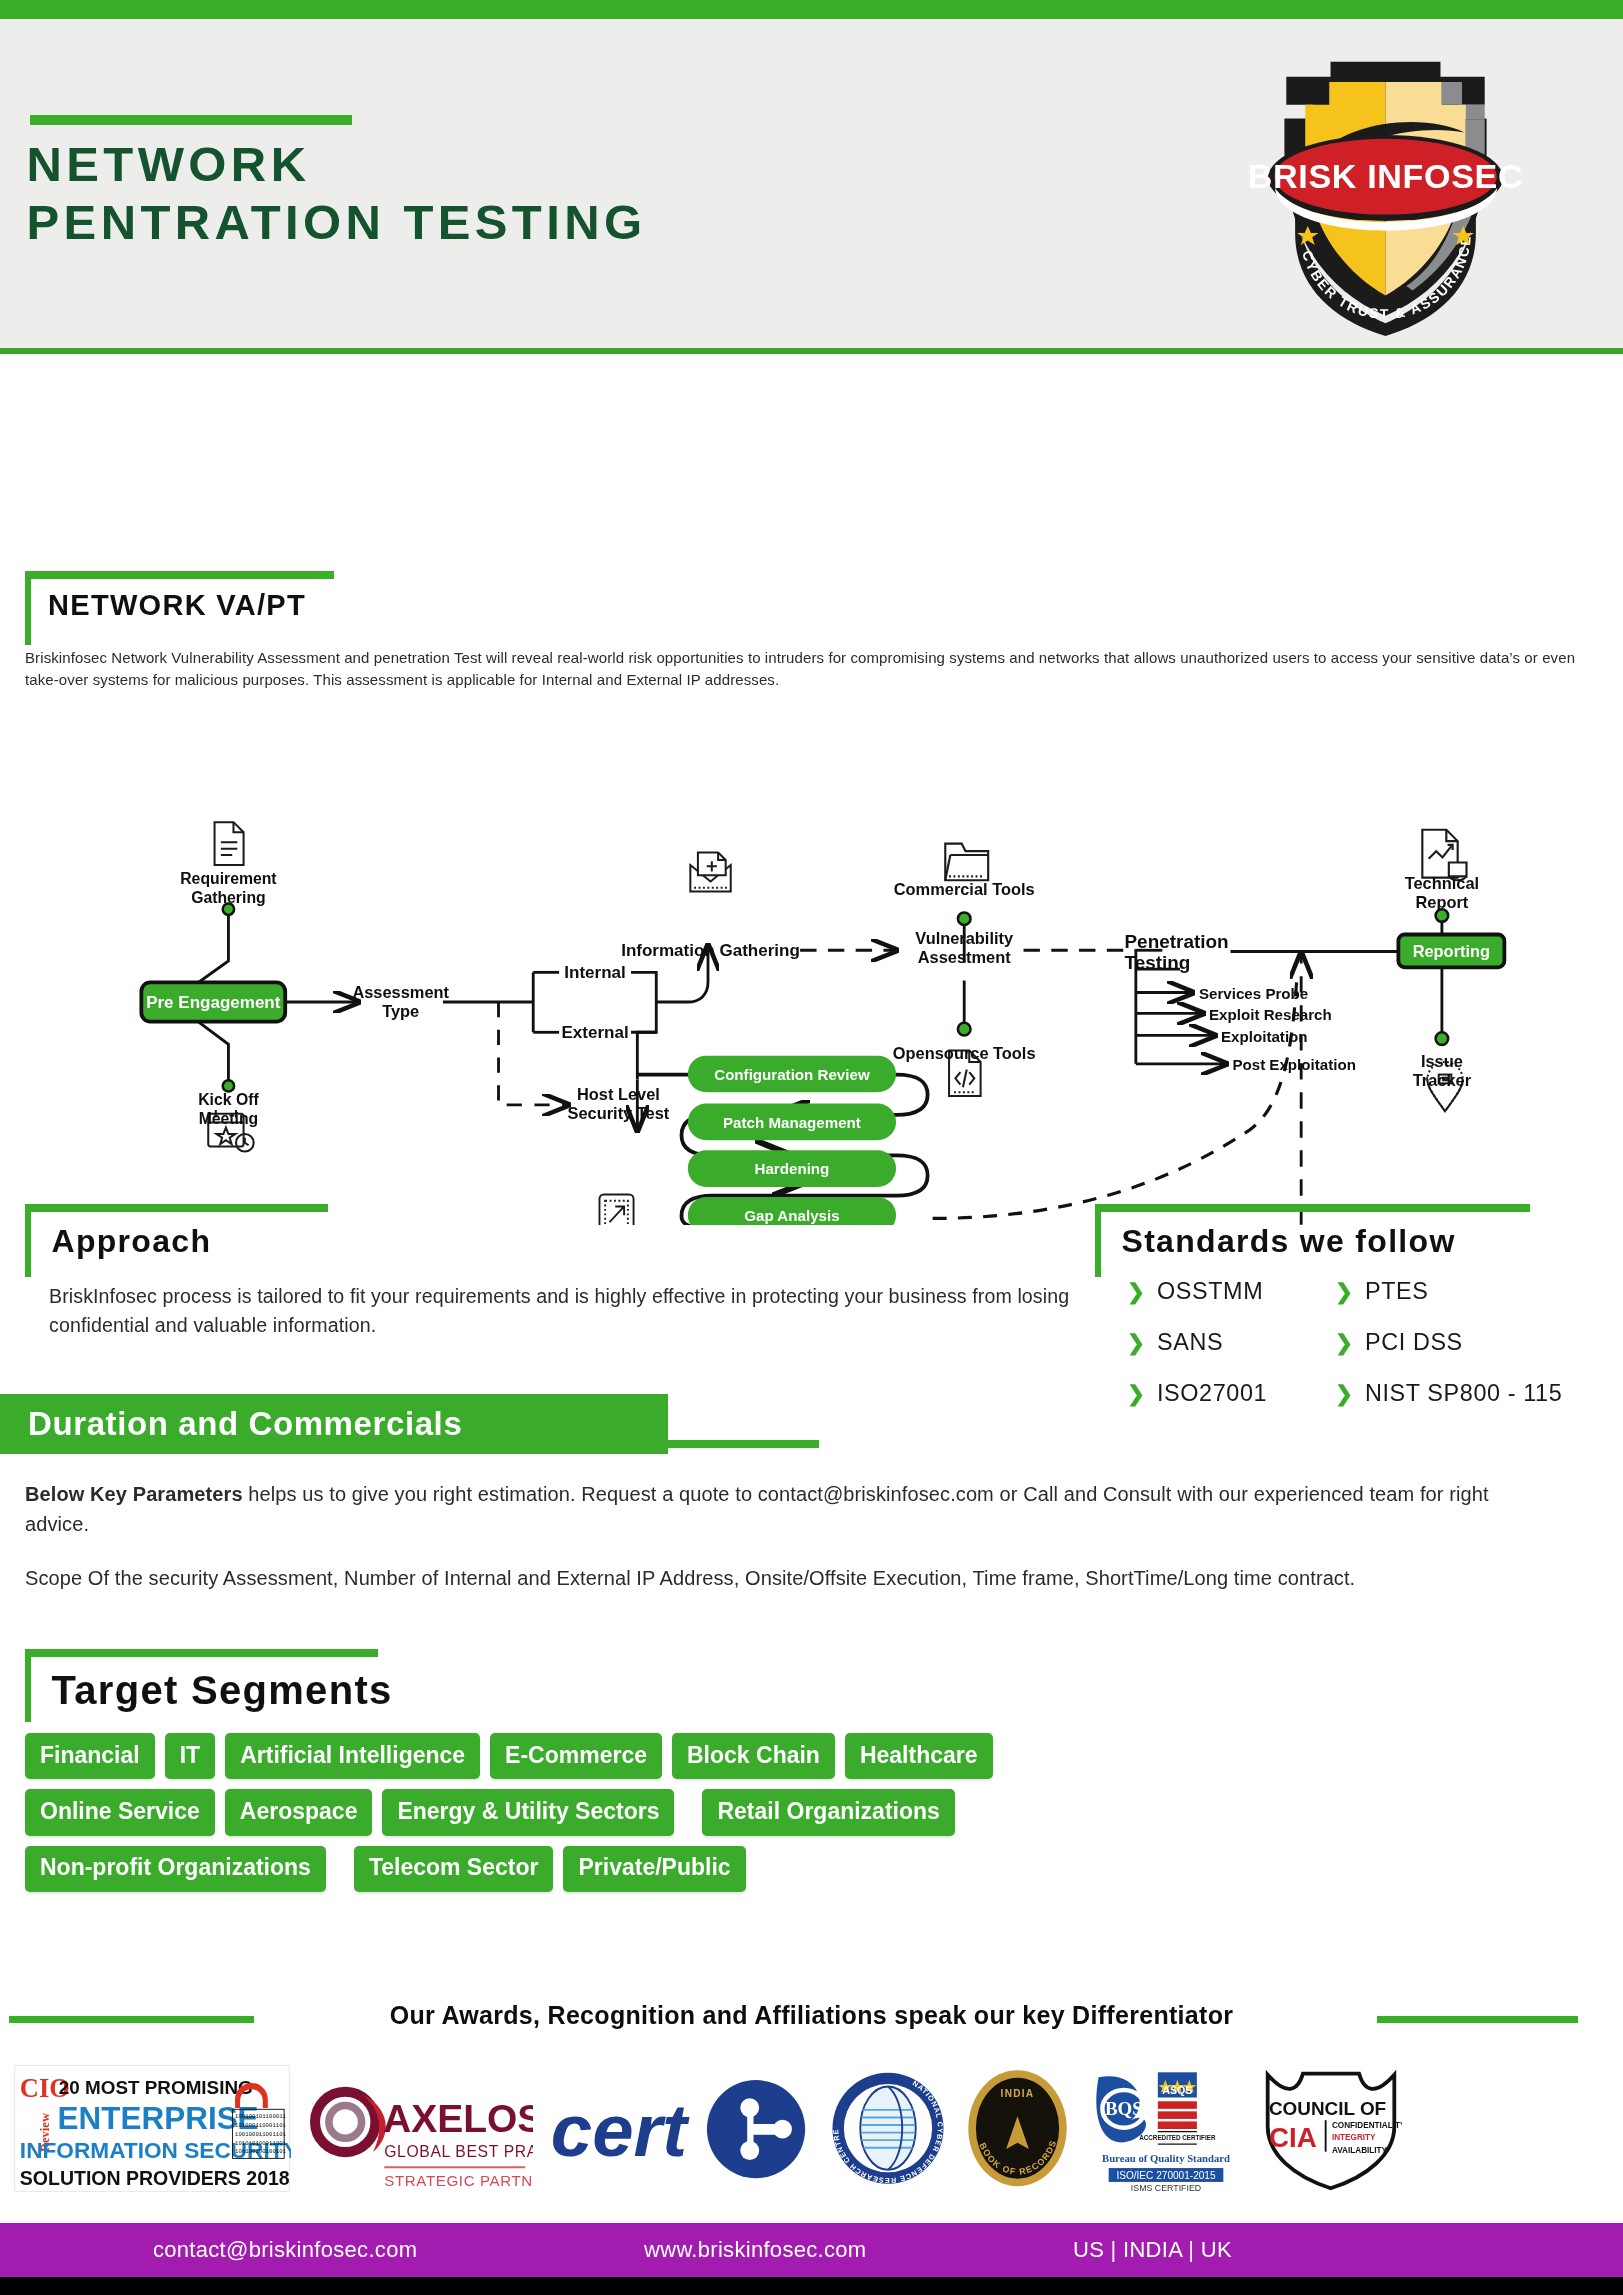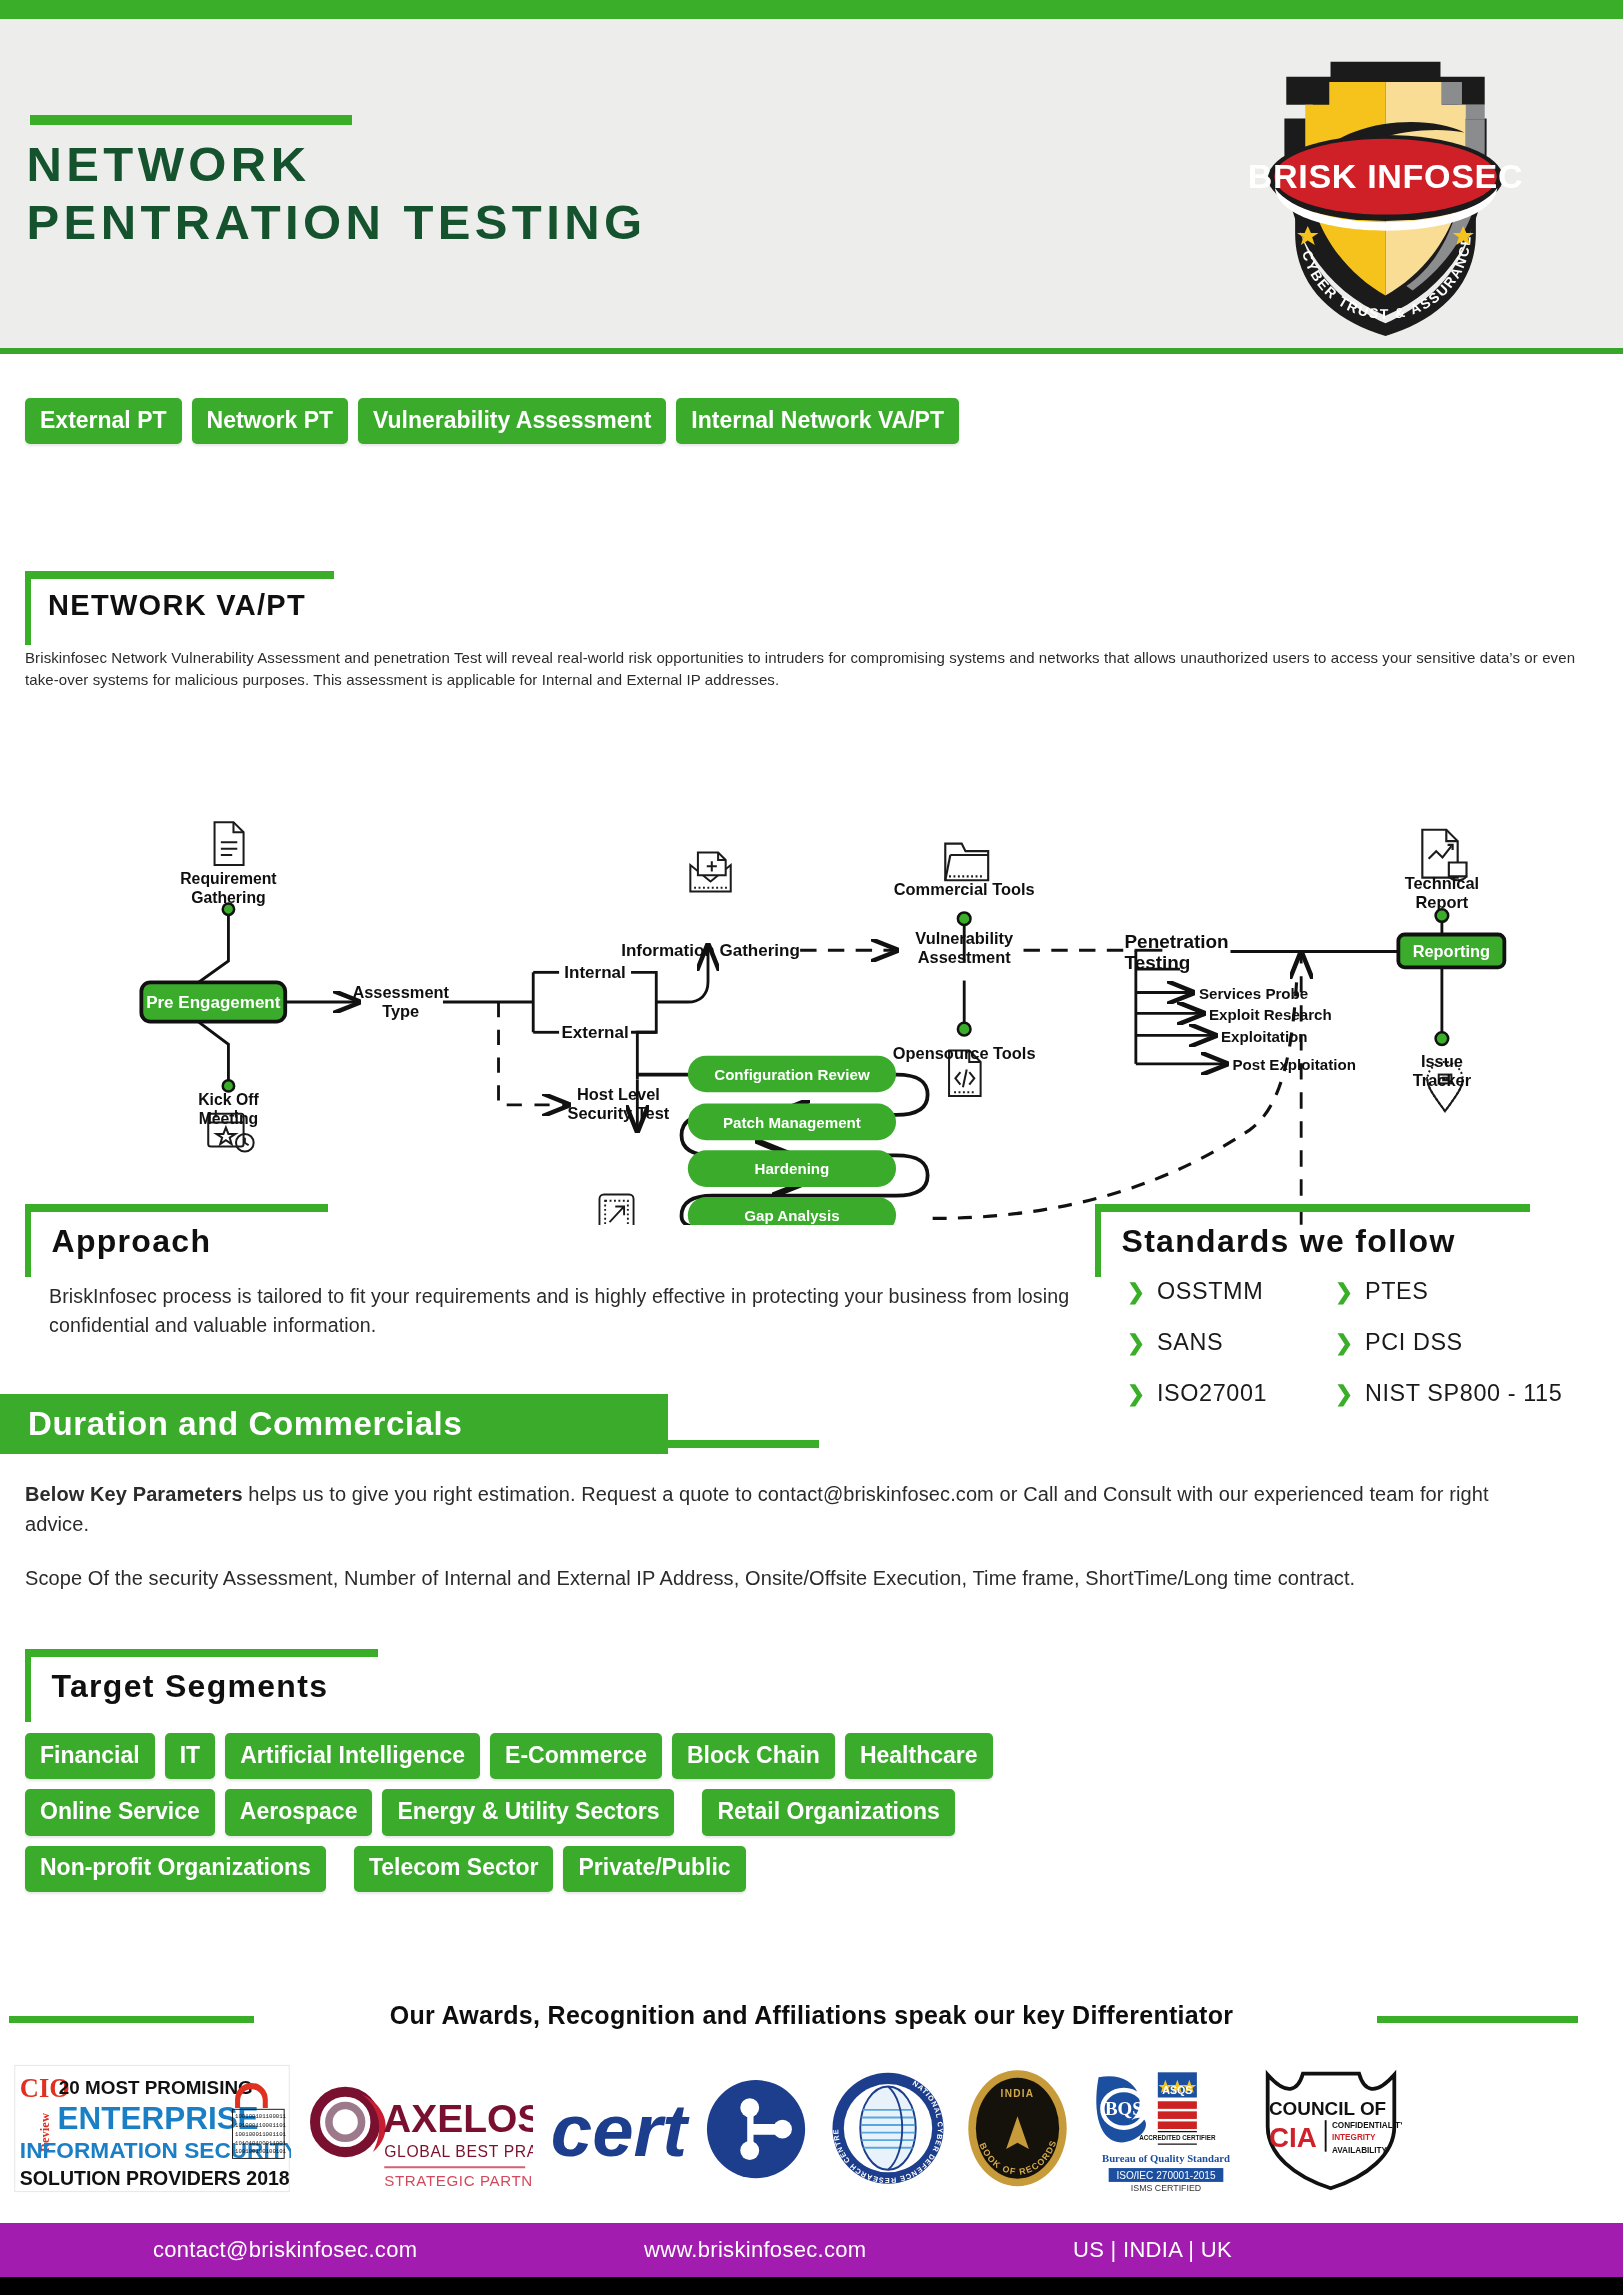--- a/index.html
+++ b/index.html
@@ -143,26 +143,20 @@
       <ellipse cx="235" cy="210" rx="176" ry="60" fill="#cf2027"></ellipse>
       <text x="235" y="228" text-anchor="middle" font-family="Liberation Sans, sans-serif" font-size="54" font-weight="bold" fill="#ffffff" letter-spacing="1">BRISK INFOSEC</text>
 
       <path d="M60 228 C110 300 360 300 412 228 C400 318 70 318 60 228 Z" fill="#ffffff"></path>
     </svg>
   </div>
 </div>
 <div class="header-rule"></div>
 
 <div class="svc-pills">
-  <div class="pill-row">
-    <div class="pill">External PT</div>
-    <div class="pill">Network PT</div>
-    <div class="pill">Vulnerability Assessment</div>
-    <div class="pill wide-gap">Internal Network VA/PT</div>
-  </div>
 </div>
 
 <div class="sec-bracket" style="left:25px; top:571px; width:328px; height:76px;">
   <div class="bar-top" style="width:309px;"></div>
   <div class="bar-left" style="height:74px;"></div>
   <div class="sec-title" style="left:23px; top:17.7px;">NETWORK VA/PT</div>
 </div>
 
 <div class="body-copy" style="left:25px; top:647px; width:1578px;">Briskinfosec Network Vulnerability Assessment and penetration Test will reveal real-world risk opportunities to intruders for compromising systems and networks that allows unauthorized users to access your sensitive data’s or even take-over systems for malicious purposes. This assessment is applicable for Internal and External IP addresses.</div>
 
@@ -394,21 +388,21 @@
 <div class="dur-underline"></div>
 
 <div class="body-copy" style="left:25px; top:1480px; width:1527px; font-size:20px;">
   <b>Below Key Parameters</b><span> helps us to give you right estimation. Request a quote to contact@briskinfosec.com or Call and Consult with our experienced team for right advice.</span>
 </div>
 <div class="body-copy" style="left:25px; top:1564px; width:1527px; font-size:20px;">Scope Of the security Assessment, Number of Internal and External IP Address, Onsite/Offsite Execution, Time frame, ShortTime/Long time contract.</div>
 
 <div class="sec-bracket" style="left:25px; top:1649px; width:391px; height:74px;">
   <div class="bar-top" style="width:353px;"></div>
   <div class="bar-left" style="height:73px;"></div>
-  <div class="sec-title" style="left:26.5px; top:19px; font-size:32px;">Target Segments</div>
+  <div class="sec-title" style="left:26.5px; top:19px; font-size:40px;">Target Segments</div>
 </div>
 
 <div class="seg-pills">
   <div class="pill-row">
     <div class="pill">Financial</div>
     <div class="pill">IT</div>
     <div class="pill">Artificial Intelligence</div>
     <div class="pill">E-Commerce</div>
     <div class="pill">Block Chain</div>
     <div class="pill">Healthcare</div>

